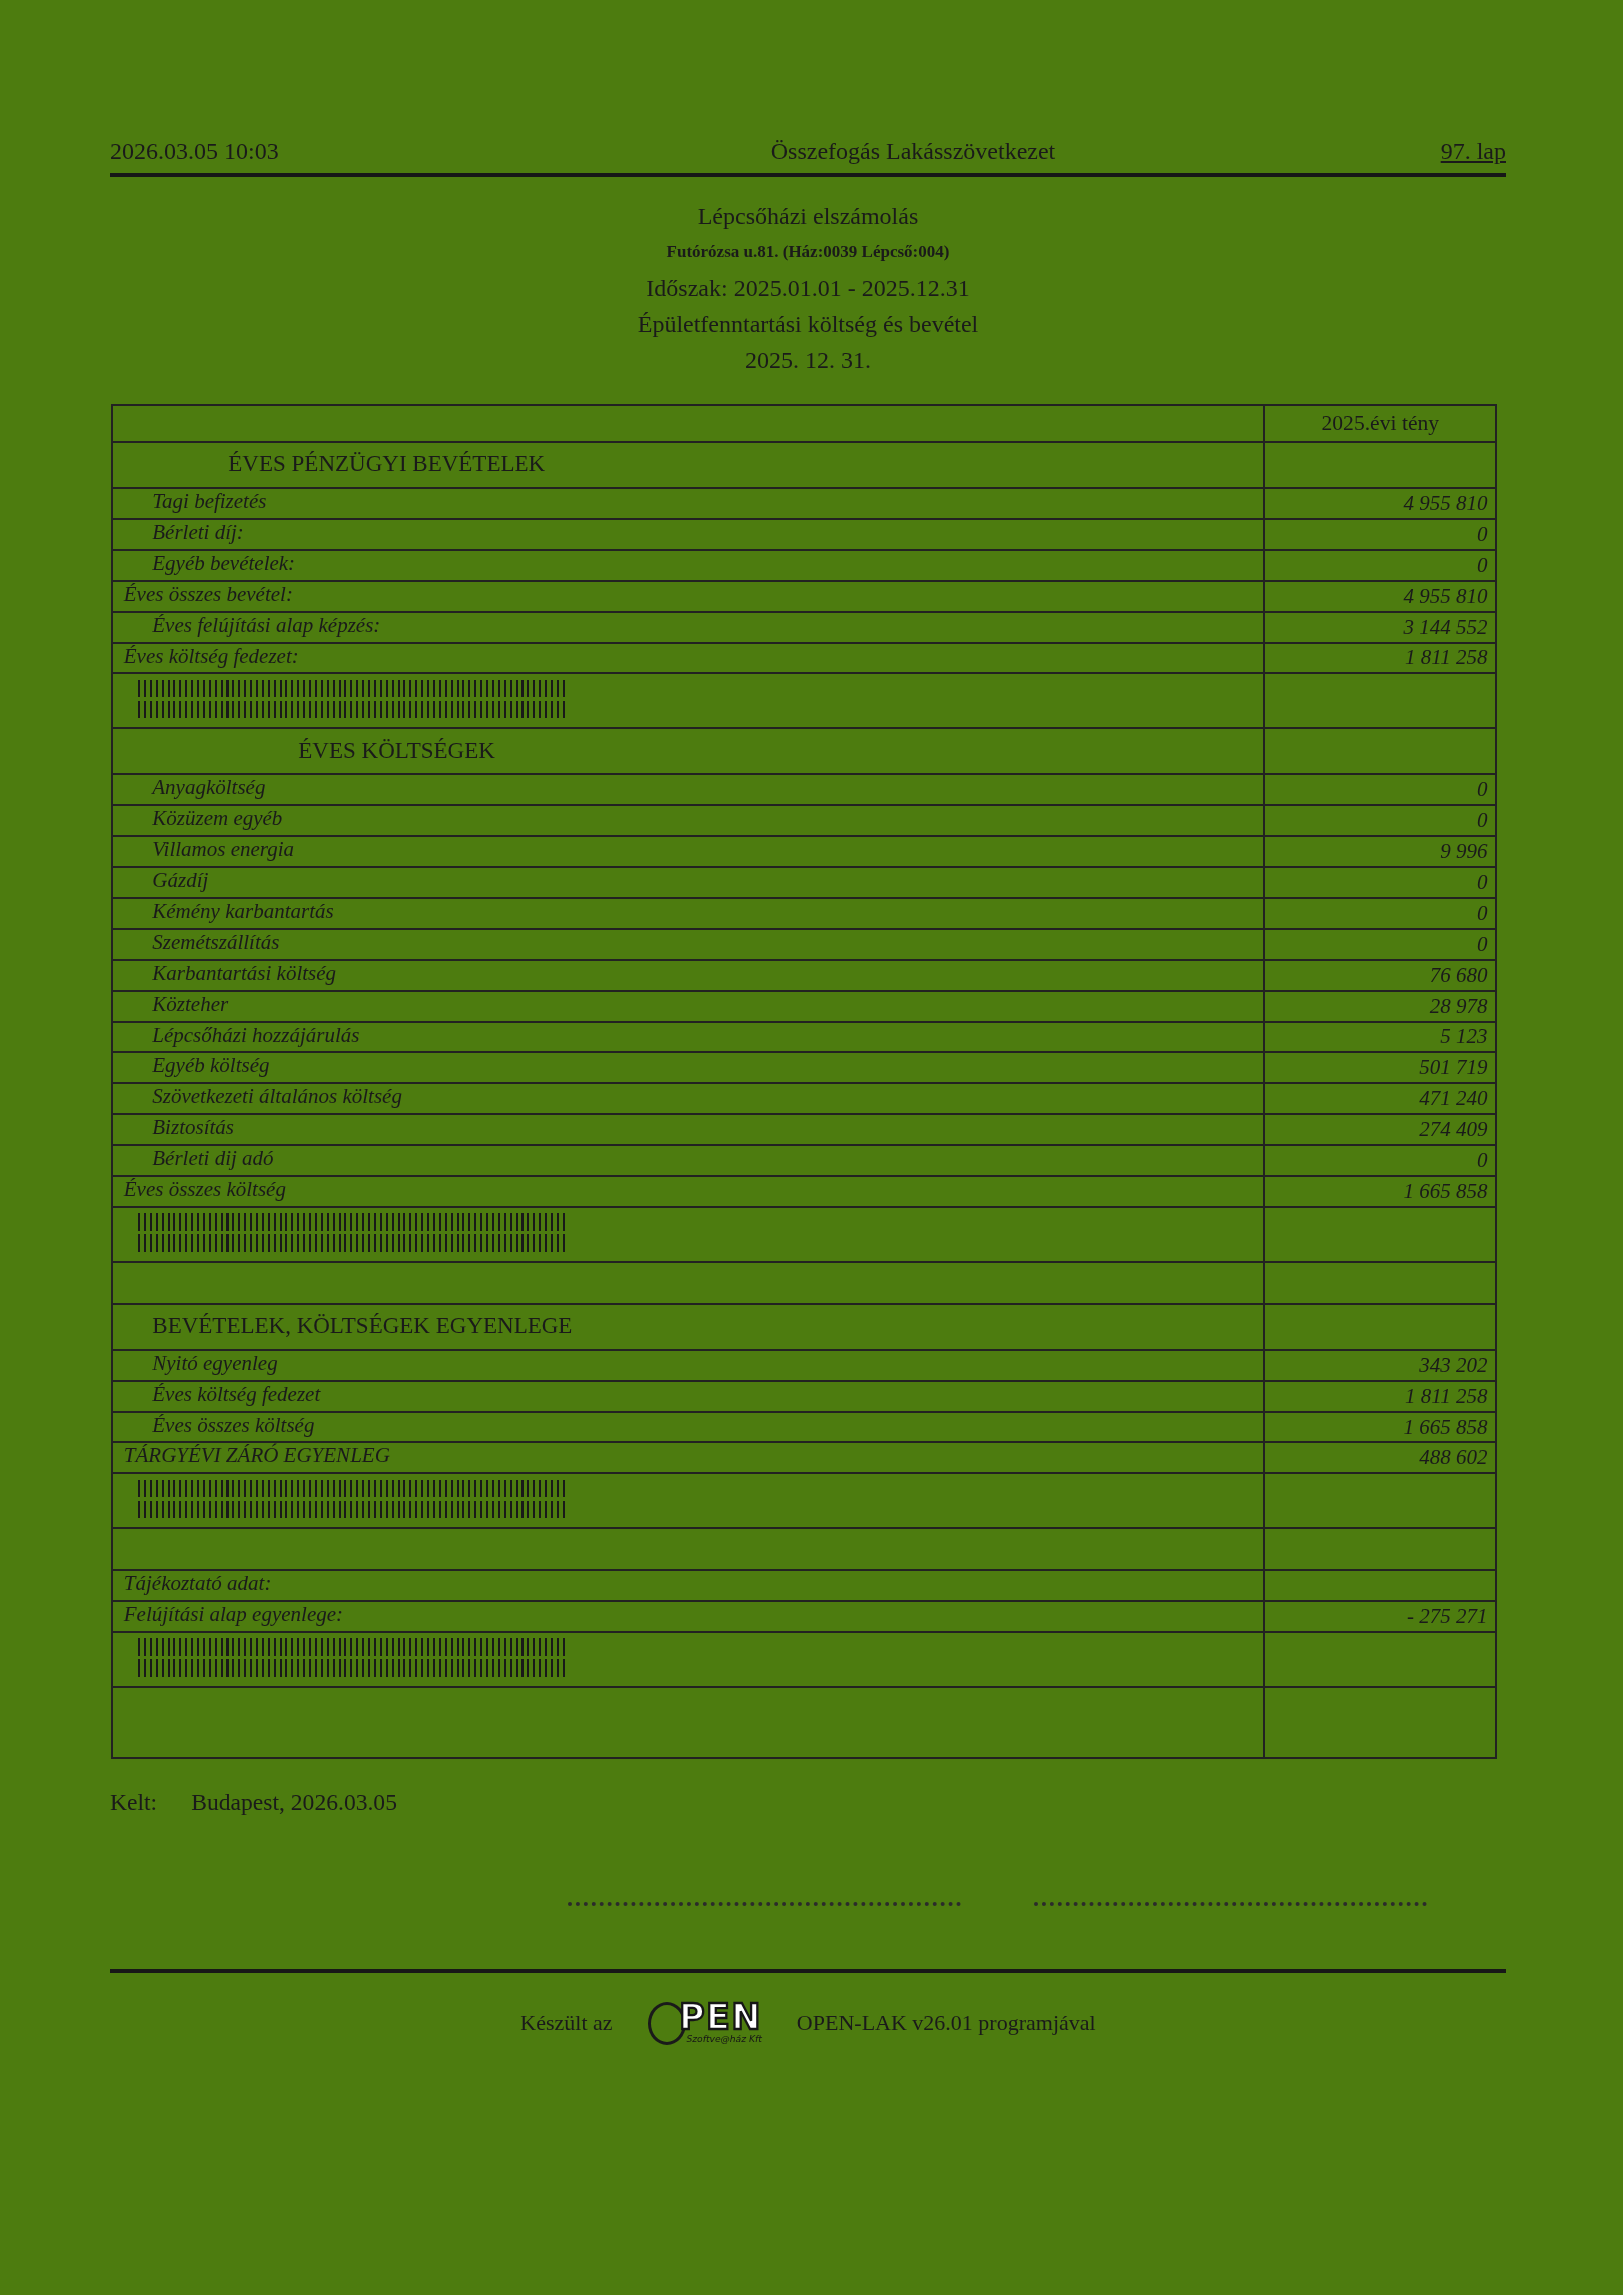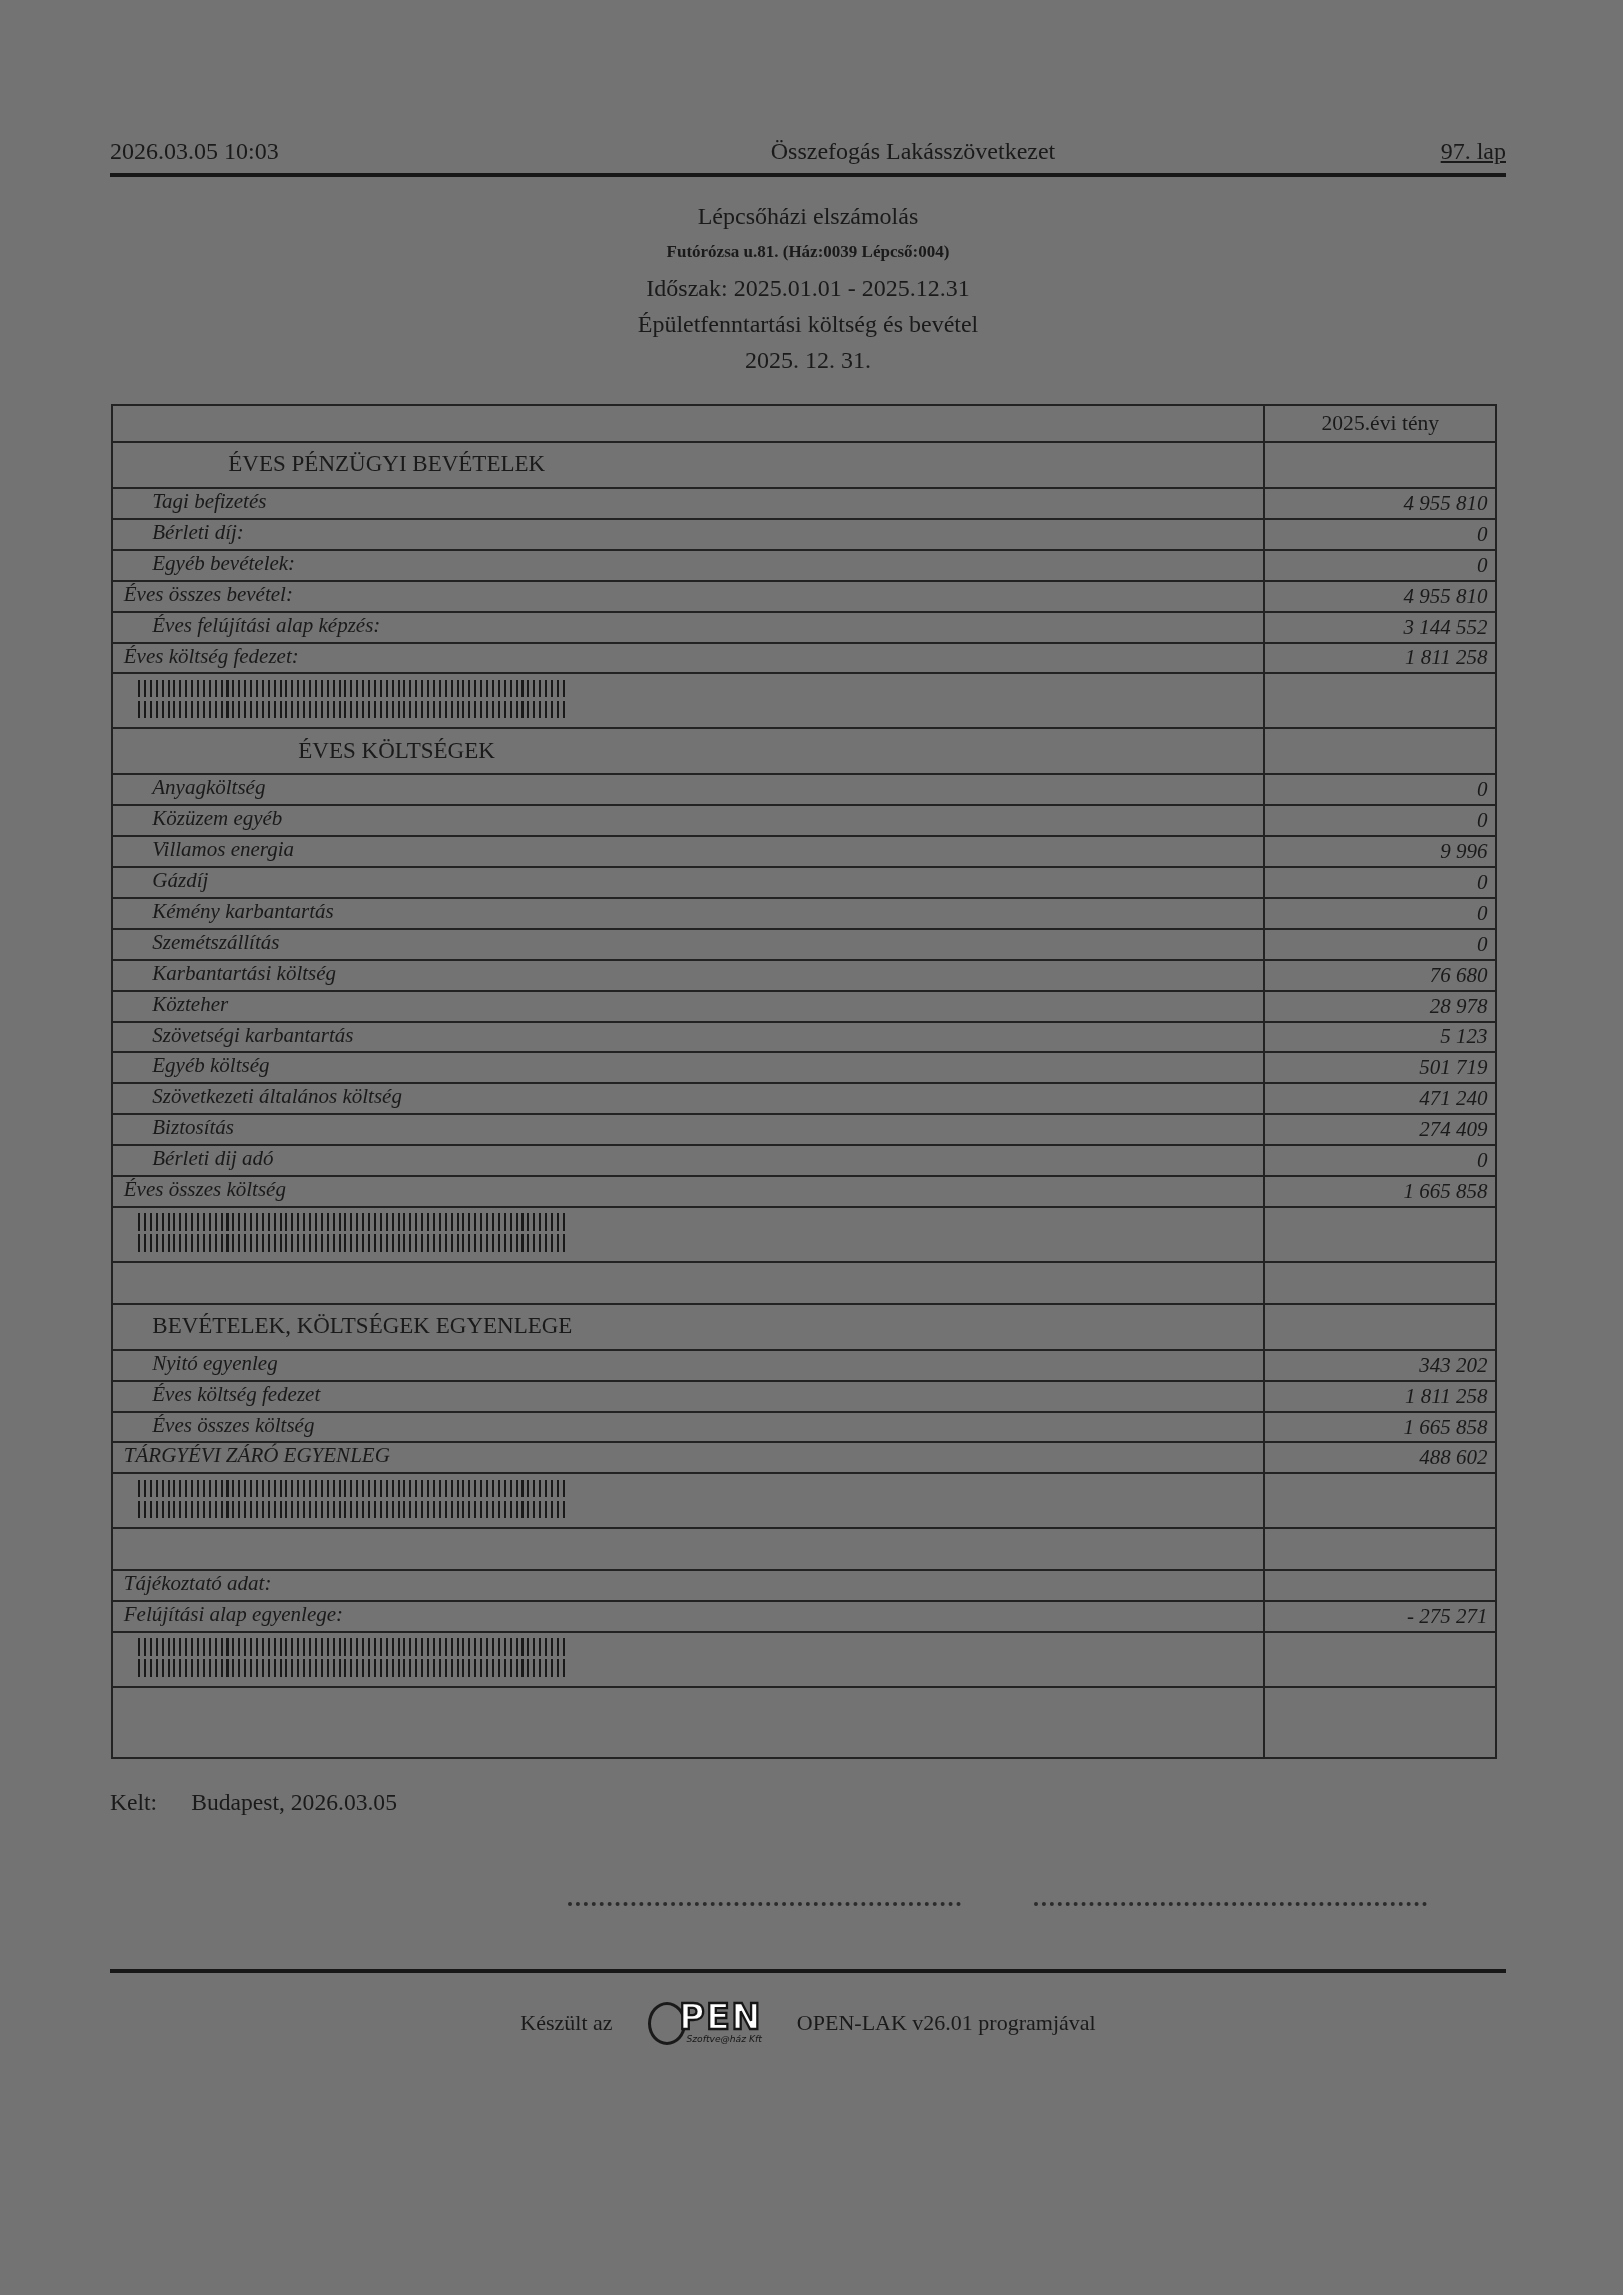--- a/index.html
+++ b/index.html
@@ -1,19 +1,19 @@
 <!DOCTYPE html>
 <html lang="hu" style="font-size:10.5px"><head>
 <meta charset="utf-8">
 <style>
   html,body{margin:0;padding:0;background:#e8e8e8;}
   .page{
     position:relative;
     width:1623px;height:2295px;
-    background:#737373;
+    background:#4d7c0f;
     color:#1a1a1a;
     font-family:"Liberation Serif","DejaVu Serif",serif;
     overflow:hidden;
     box-sizing:border-box;
     padding:0 117px 0 110px;
   }
   
   .page-header{padding-top:137px;}
   .page-header-row{
     display:flex;align-items:baseline;
@@ -204,21 +204,21 @@
         </tr>
         <tr class="r-data">
           <td class="c-label ind1">Karbantartási költség</td>
           <td class="c-value">76 680</td>
         </tr>
         <tr class="r-data">
           <td class="c-label ind1">Közteher</td>
           <td class="c-value">28 978</td>
         </tr>
         <tr class="r-data">
-          <td class="c-label ind1">Szövetségi karbantartás</td>
+          <td class="c-label ind1">Lépcsőházi hozzájárulás</td>
           <td class="c-value">5 123</td>
         </tr>
         <tr class="r-data">
           <td class="c-label ind1">Egyéb költség</td>
           <td class="c-value">501 719</td>
         </tr>
         <tr class="r-data">
           <td class="c-label ind1">Szövetkezeti általános költség</td>
           <td class="c-value">471 240</td>
         </tr>

